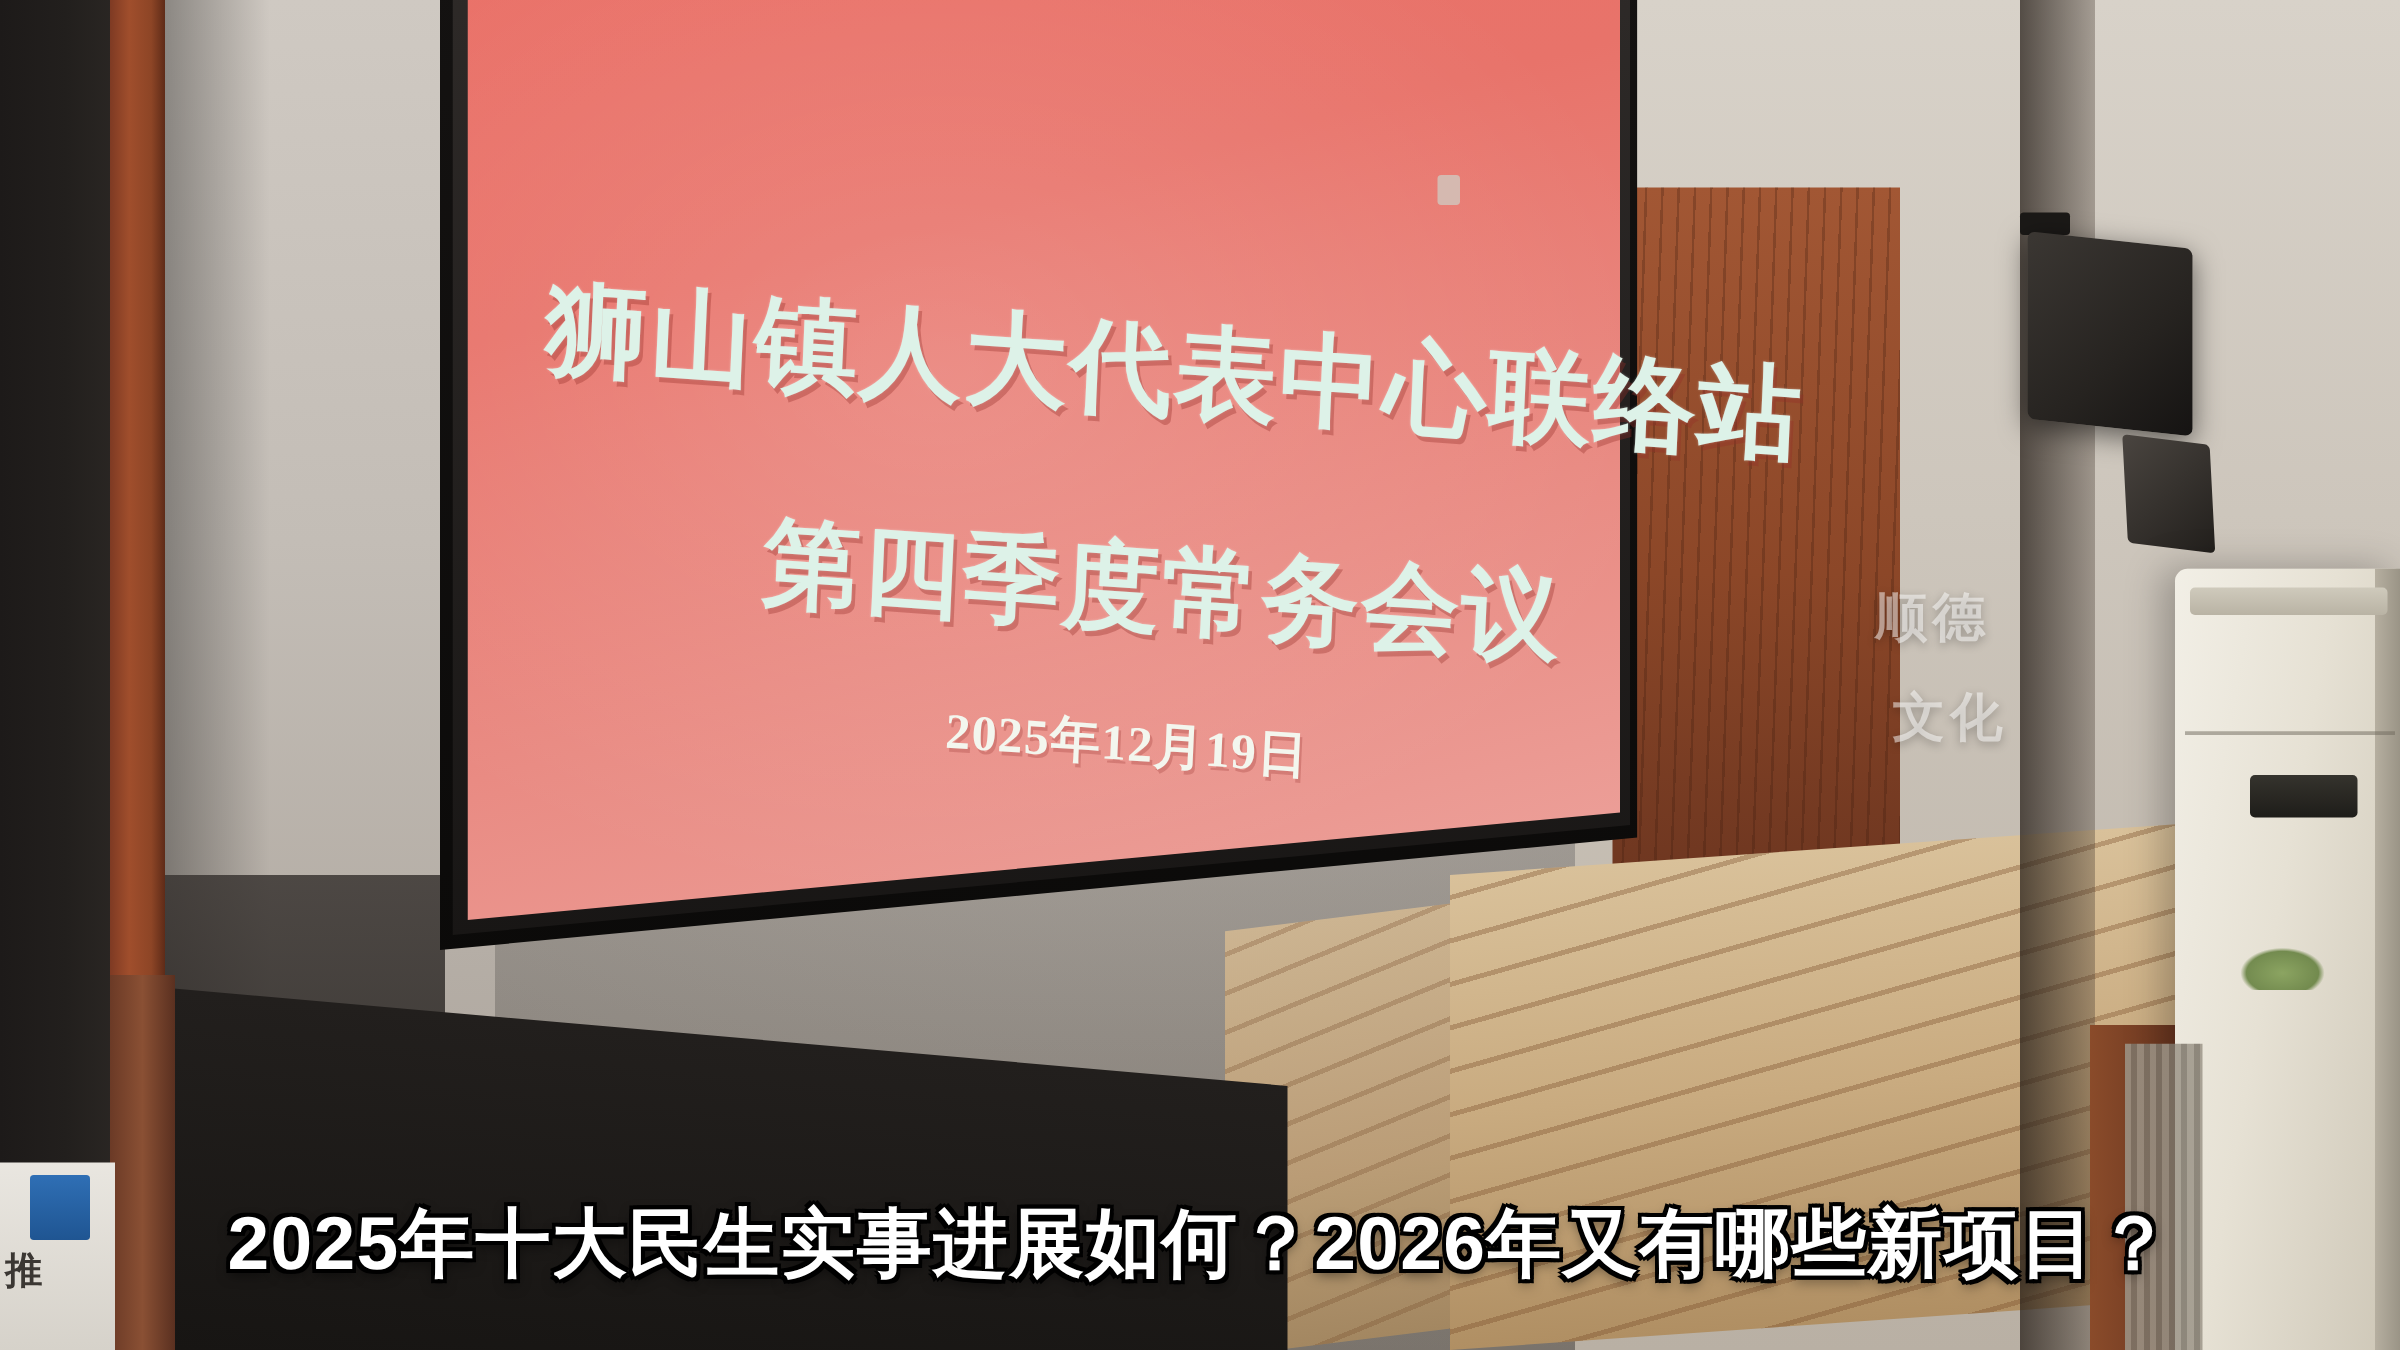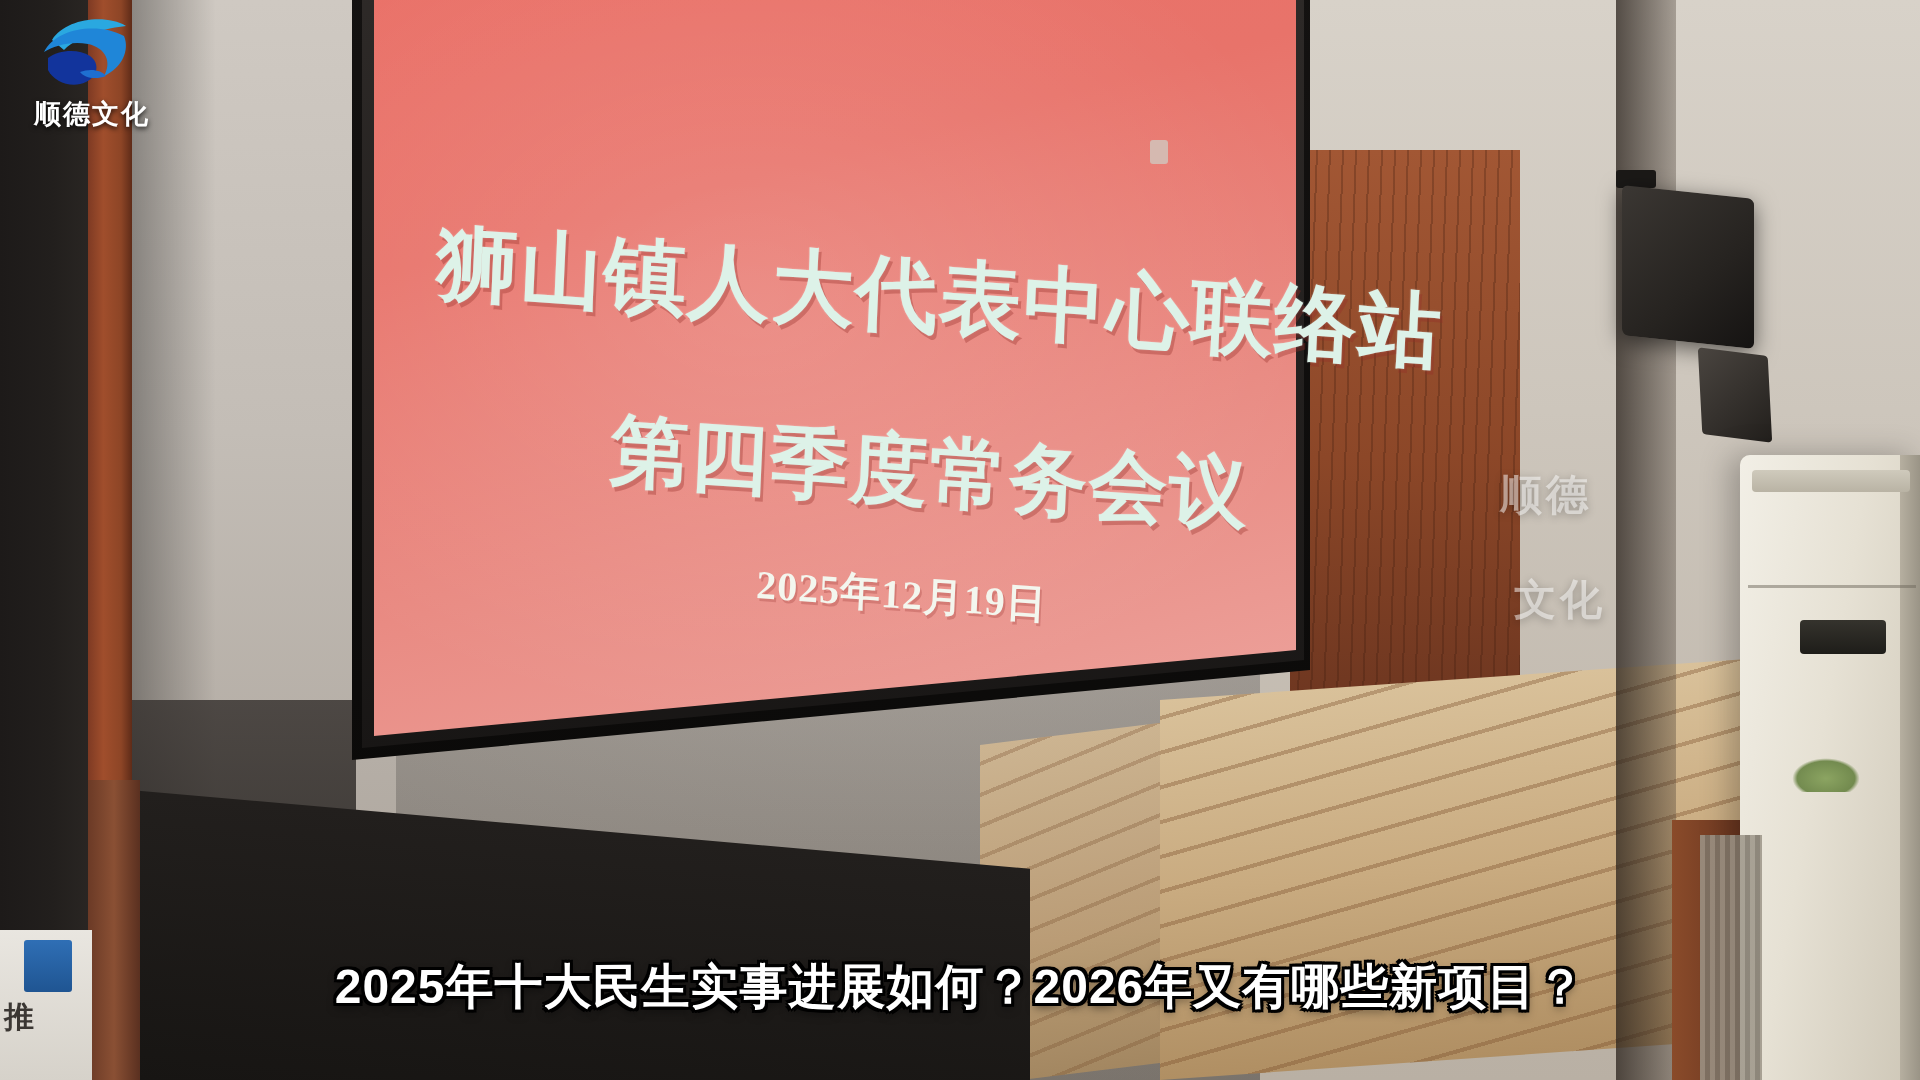--- a/index.html
+++ b/index.html
@@ -327,31 +327,31 @@
     z-index: 35;
     color: rgba(255,255,255,0.50);
     font-size: 42px;
     font-weight: bold;
     line-height: 80px;
     letter-spacing: 4px;
     text-shadow: 0 2px 8px rgba(0,0,0,.25);
     font-family: "Liberation Serif", "DejaVu Serif", serif;
     pointer-events: none;
   }
-  .wm-l2 { margin-left: 14px; margin-top: 25px; }
+  .wm-l2 { margin-left: 14px; }
 
   
   .caption {
     position: absolute;
     left: 0; top: 955px;
     width: 1920px;
     text-align: center;
     z-index: 50;
     color: #ffffff;
-    font-size: 48px;
+    font-size: 60px;
     font-weight: bold;
     letter-spacing: 1px;
     font-family: "Liberation Sans", "DejaVu Sans", sans-serif;
     text-shadow:
       -3px -3px 0 #000, 3px -3px 0 #000, -3px 3px 0 #000, 3px 3px 0 #000,
       0 -3px 0 #000, 0 3px 0 #000, -3px 0 0 #000, 3px 0 0 #000,
       0 4px 10px rgba(0,0,0,.6);
     white-space: nowrap;
   }
 
@@ -418,31 +418,20 @@
     <div class="screen-face"></div>
   </div>
   <div class="roller-knob"></div>
 
   <div class="screen-text">
     <div class="s-line s-title1">狮山镇人大代表中心联络站</div>
     <div class="s-line s-title2">第四季度常务会议</div>
     <div class="s-line s-date">2025年12月19日</div>
   </div>
 
-  <div class="logo">
-    <div class="logo-mark">
-      <svg width="104" height="86" viewBox="0 0 104 86" xmlns="http://www.w3.org/2000/svg">
-        <path d="M18 30 C32 8, 72 4, 92 16 C74 18, 46 24, 30 40 Z" fill="#2aa8e0"></path>
-        <path d="M10 42 C22 18, 64 12, 90 26 C96 40, 88 58, 70 66 C78 52, 72 38, 54 34 C36 31, 20 36, 10 42 Z" fill="#1f86d8"></path>
-        <path d="M14 48 C24 40, 44 38, 56 46 C66 53, 64 66, 52 72 C38 79, 20 72, 14 60 Z" fill="#12349c"></path>
-        <path d="M46 62 C56 58, 68 60, 72 66 C62 70, 50 68, 46 62 Z" fill="#1f6fd0"></path>
-      </svg>
-    </div>
-    <div class="logo-text">顺德文化</div>
-  </div>
 
   <div class="watermark">
     <div>顺德</div>
     <div class="wm-l2">文化</div>
   </div>
 
   <div class="caption">2025年十大民生实事进展如何？2026年又有哪些新项目？</div>
 
 </div>
 

